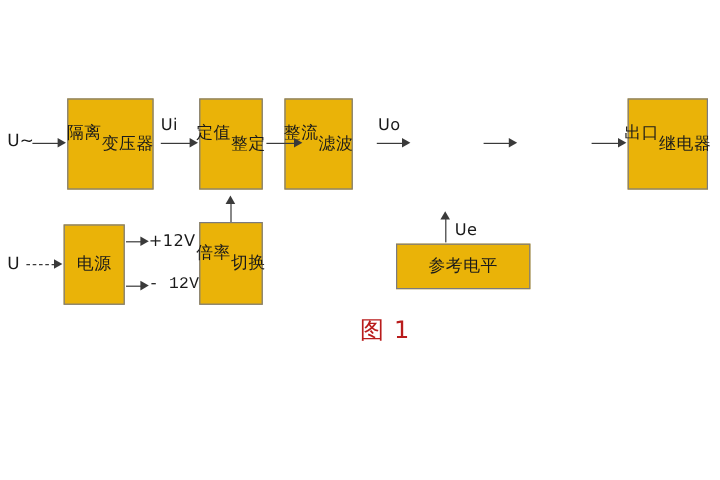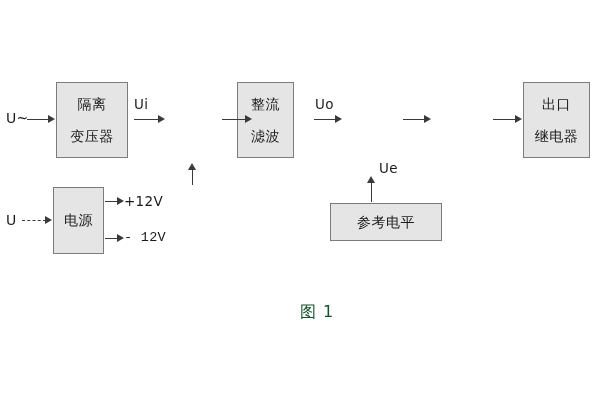--- a/index.html
+++ b/index.html
@@ -12,23 +12,23 @@
     width: 600px;
     height: 400px;
     background: #ffffff;
     font-family: "DejaVu Sans", "Liberation Sans", sans-serif;
     overflow: hidden;
   }
   .box {
     position: absolute;
     box-sizing: border-box;
     border: 1.5px solid #7a7a80;
-    background: #e5e5e5;
+    background: #eab308;
     display: flex;
-    flex-direction: column;
+    flex-direction: row;
     align-items: center;
     justify-content: center;
     color: #1a1a1a;
   }
   .box .line {
     font-size: 14px;
     line-height: 1.05;
     letter-spacing: 0.5px;
     white-space: nowrap;
   }
@@ -78,53 +78,60 @@
     position: absolute;
     left: -4.2px;
     top: -7px;
     width: 0; height: 0;
     border-left: 4.2px solid transparent;
     border-right: 4.2px solid transparent;
     border-bottom: 7px solid #3a3a3a;
   }
   .caption {
     position: absolute;
-    font-size: 16px;
-    color: #14532d;
+    font-size: 20px;
+    color: #b91c1c;
     letter-spacing: 1px;
-    margin-top: 40px;
   }
 </style>
 </head>
 <body>
 
 <div id="canvas">
     <div class="box two" style="left: 56px; top: 82px; width: 72px; height: 76px;">
       <div class="line">隔离</div>
       <div class="line">变压器</div>
+    </div>
+    <div class="box two" style="left: 166px; top: 82px; width: 53px; height: 76px;">
+      <div class="line">定值</div>
+      <div class="line">整定</div>
     </div>
     <div class="box two" style="left: 237px; top: 82px; width: 57px; height: 76px;">
       <div class="line">整流</div>
       <div class="line">滤波</div>
     </div>
     <div class="box" style="left: 53px; top: 187px; width: 51px; height: 67px;">
       <div class="line">电源</div>
     </div>
     <div class="box two" style="left: 523px; top: 82px; width: 67px; height: 76px;">
       <div class="line">出口</div>
       <div class="line">继电器</div>
     </div>
+    <div class="box two" style="left: 166px; top: 185px; width: 53px; height: 69px;">
+      <div class="line">倍率</div>
+      <div class="line">切换</div>
+    </div>
     <div class="box" style="left: 330px; top: 203px; width: 112px; height: 38px;">
       <div class="line">参考电平</div>
     </div>
     <div class="lbl big" style="left: 6px; top: 110px;">U~</div>
     <div class="lbl big" style="left: 6px; top: 212px;">U</div>
     <div class="lbl" style="left: 134px; top: 96px;">Ui</div>
     <div class="lbl" style="left: 315px; top: 96px;">Uo</div>
-    <div class="lbl" style="left: 379px; top: 160px;">Ue</div>
+    <div class="lbl" style="left: 379px; top: 184px;">Ue</div>
     <div class="lbl" style="left: 124px; top: 193px; text-align: right;">+12V</div>
     <div class="lbl" style="left: 124px; top: 230px; font-family: Liberation Mono, monospace;">- 12V</div>
     <div class="arrow" style="left: 27px; top: 119px; width: 28px;">
       <div class="shaft" style="width: 22px;"></div>
       <div class="head" style="left: 21px;"></div>
     </div>
     <div class="arrow" style="left: 134px; top: 119px; width: 31px;">
       <div class="shaft" style="width: 25px;"></div>
       <div class="head" style="left: 24px;"></div>
     </div>

